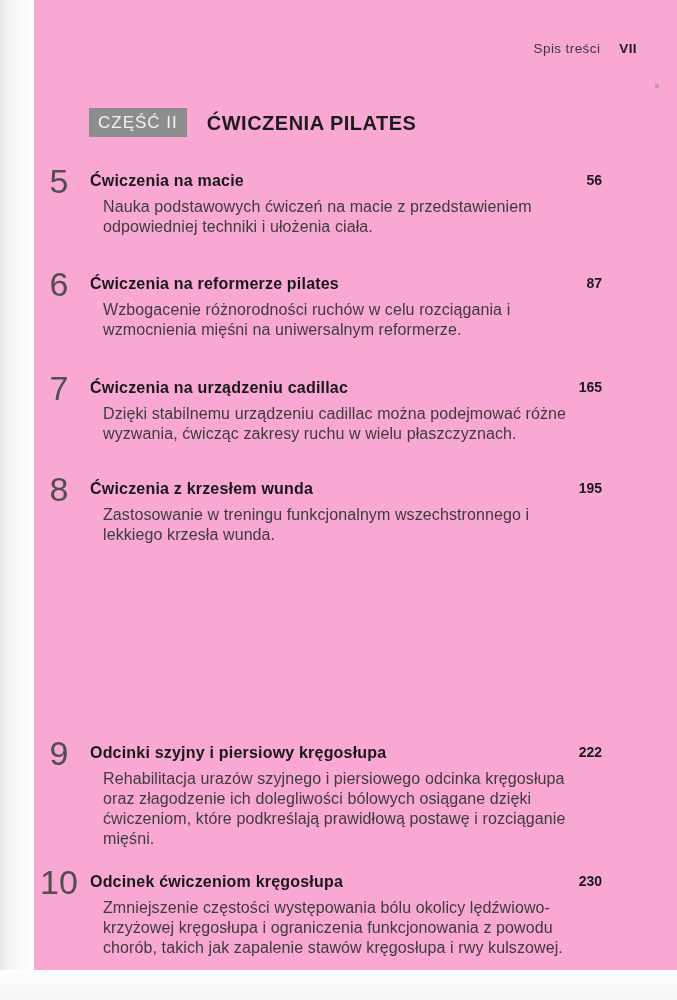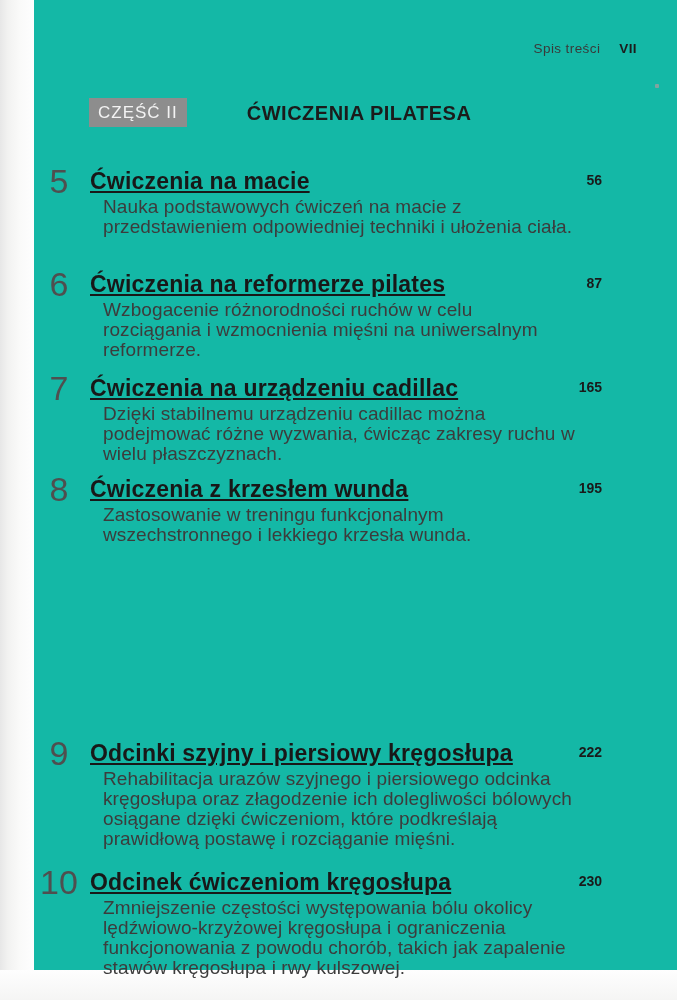--- a/index.html
+++ b/index.html
@@ -4,21 +4,21 @@
 <style>
   html,body{margin:0;padding:0;}
   body{
     width:677px;height:1000px;
     background:#fdfdfd;
     font-family:"Liberation Sans", sans-serif;
     position:relative;
     overflow:hidden;
     color:#1e1e1e;
   }
-  .page{position:absolute;inset:0;background:#14b8a6;}
+  .page{position:absolute;inset:0;background:#f9a8d4;}
   .left-shade{
     position:absolute;left:0;top:0;bottom:0;width:34px;
     background:linear-gradient(to right,#e7e7e7 0px,#f2f2f1 8px,#fafaf9 20px,#fefefe 34px);
   }
   .bottom-shade{
     position:absolute;left:0;right:0;bottom:0;height:30px;
     background:linear-gradient(to top,#f5f5f4 0px,#fefefe 30px);
   }
   .speck{
     position:absolute;left:655px;top:84px;width:4px;height:4px;
@@ -40,62 +40,62 @@
     font-size:17px;font-weight:300;letter-spacing:1px;
     line-height:21px;padding:4px 9px;
     white-space:nowrap;
   }
   .part-title{
     margin:2px 0 0 20px;
     font-size:20px;font-weight:bold;
     letter-spacing:.5px;line-height:26px;
     color:#1b1b1b;
   }
-  .part2{top:98px;gap:40px;}
+  .part2{top:108px;}
   .part2 .part-title{white-space:nowrap;}
   .part3{top:620px;}
   .part3 .part-title{width:370px;}
   .chapter{position:absolute;left:30px;width:590px;}
   .ch-num{
     position:absolute;left:0;top:-9px;width:58px;
     text-align:center;
     font-size:34px;font-weight:300;color:#4f4f4f;
   }
   .ch-title{
     margin:0 0 0 60px;
-    font-size:23px;font-weight:bold;color:#181818;
-    letter-spacing:.2px;line-height:20px;text-decoration:underline;
+    font-size:16px;font-weight:bold;color:#181818;
+    letter-spacing:.2px;line-height:20px;
   }
   .ch-page{
     position:absolute;right:18px;top:1px;
     font-size:14px;font-weight:bold;color:#1a1a1a;
   }
   .ch-desc{
     margin:6px 0 0 73px;max-width:472px;
-    font-size:19px;line-height:20px;color:#3c3c3c;
+    font-size:16px;line-height:20px;color:#3c3c3c;
     letter-spacing:.1px;
   }
   .ch5{top:171px;} .ch6{top:274px;} .ch7{top:378px;} .ch8{top:479px;}
   .ch9{top:743px;} .ch10{top:872px;}
 </style>
 </head>
 <body>
 
 <div class="page">
   <div class="left-shade"></div>
   <div class="bottom-shade"></div>
   <div class="speck"></div>
 
   <div class="running-head">
     <span class="rh-label">Spis treści</span><span class="rh-page">VII</span>
   </div>
 
   <div class="part part2">
     <span class="part-badge">CZĘŚĆ II</span>
-    <h1 class="part-title">ĆWICZENIA PILATESA</h1>
+    <h1 class="part-title">ĆWICZENIA PILATES</h1>
   </div>
 
   <div class="chapter ch5">
     <span class="ch-num">5</span>
     <h2 class="ch-title">Ćwiczenia na macie</h2>
     <span class="ch-page">56</span>
     <p class="ch-desc">Nauka podstawowych ćwiczeń na macie z przedstawieniem odpowiedniej techniki i ułożenia ciała.</p>
   </div>
 
   <div class="chapter ch6">

